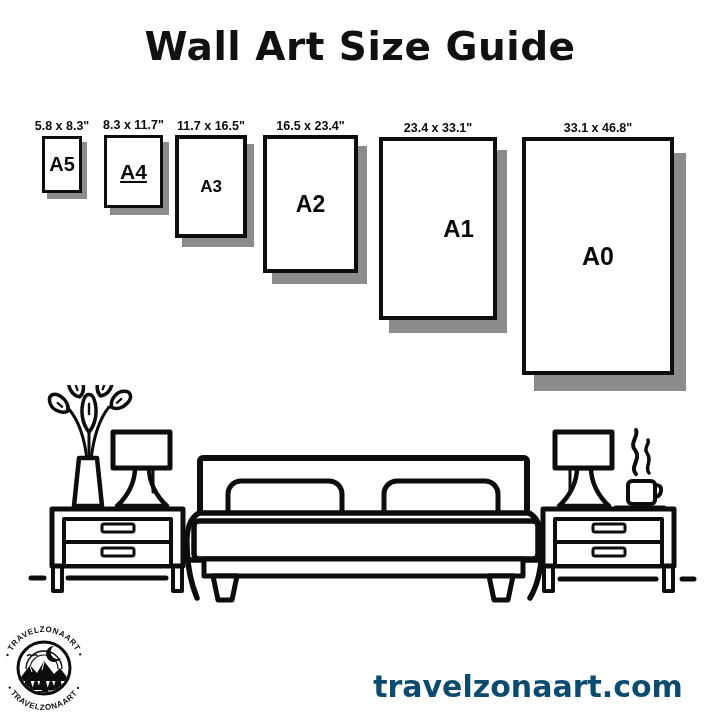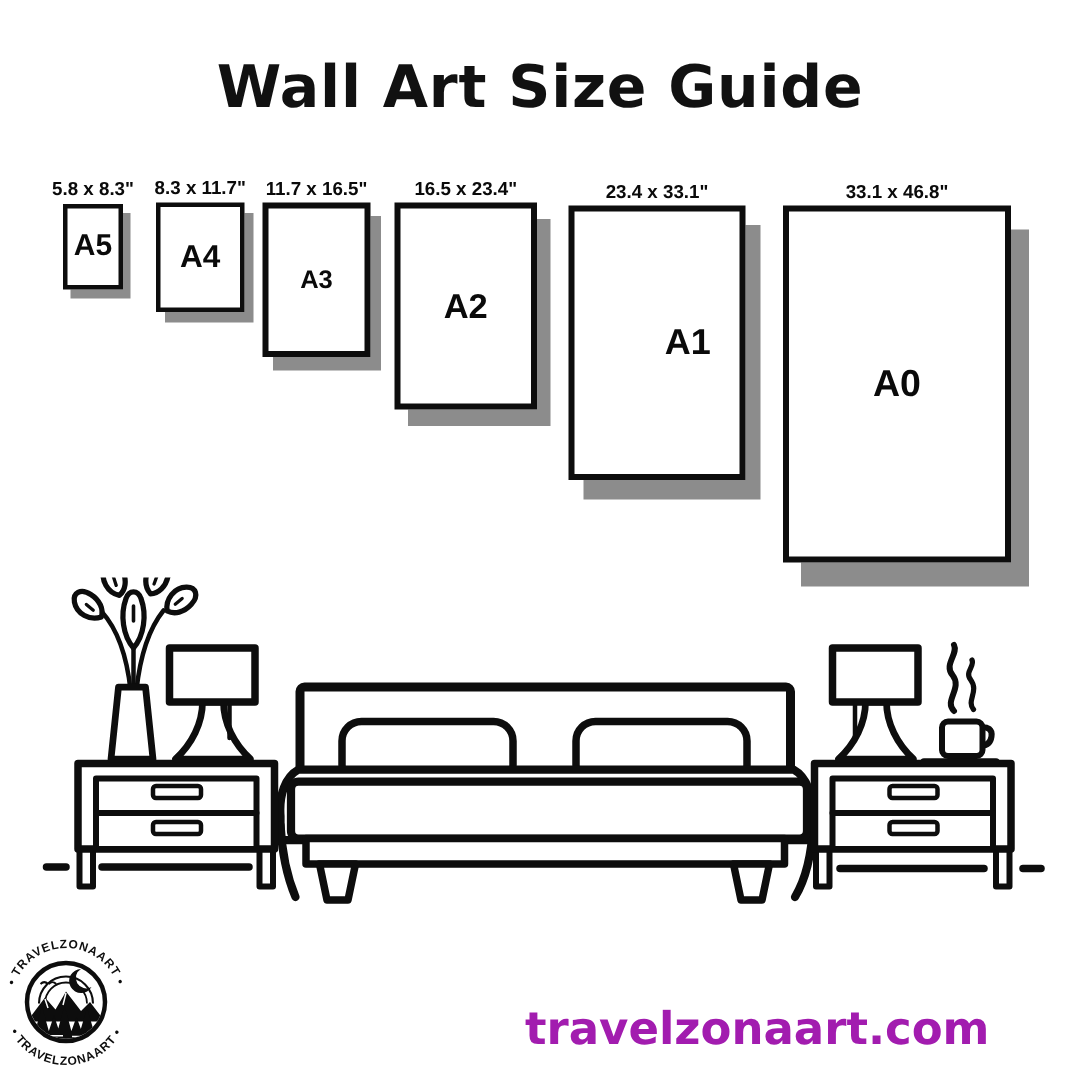--- a/index.html
+++ b/index.html
@@ -10,21 +10,21 @@
   html,body{margin:0;padding:0;}
   body{
     width:720px;height:720px;background:var(--background);
     font-family:"Liberation Sans", sans-serif;color:var(--ink);
     -webkit-font-smoothing:antialiased;
   }
   .page{position:relative;width:720px;height:720px;background:var(--background);overflow:hidden;}
 
   
   .title{
-    position:absolute;top:24px;left:0;right:0;margin:12px;
+    position:absolute;top:24px;left:0;right:0;margin:0;
     text-align:center;font-size:39px;font-weight:800;letter-spacing:.5px;
     font-family:"DejaVu Sans","Liberation Sans",sans-serif;color:#111;
   }
 
   
   .size-guide{position:absolute;left:0;top:0;width:720px;height:400px;}
   .frame{
     position:absolute;background:#fff;border:4px solid var(--ink);
     box-sizing:border-box;
   }
@@ -36,39 +36,39 @@
     position:absolute;inset:0;display:flex;align-items:center;justify-content:center;
     font-weight:bold;color:#0a0a0a;
   }
   .frame-a5{left:42px;top:136px;width:40px;height:57px;border-width:3px;box-shadow:5px 6px 0 var(--shadow);}
   .frame-a4{left:104px;top:135px;width:59px;height:73px;border-width:3px;box-shadow:6px 7px 0 var(--shadow);}
   .frame-a3{left:175px;top:135px;width:72px;height:103px;box-shadow:7px 9px 0 var(--shadow);}
   .frame-a2{left:263px;top:135px;width:95px;height:138px;box-shadow:9px 11px 0 var(--shadow);}
   .frame-a1{left:379px;top:137px;width:118px;height:183px;box-shadow:10px 13px 0 var(--shadow);}
   .frame-a0{left:522px;top:137px;width:152px;height:238px;box-shadow:12px 16px 0 var(--shadow);}
   .frame-a5 .frame-letter{font-size:20px;}
-  .frame-a4 .frame-letter{font-size:21px;}
+  .frame-a4 .frame-letter{font-size:21px;text-decoration:underline;}
   .frame-a3 .frame-letter{font-size:17px;}
   .frame-a2 .frame-letter{font-size:23px;}
   .frame-a1 .frame-letter{font-size:24px;margin-left:41px;}
   .frame-a0 .frame-letter{font-size:25px;text-align:right;}
 
   
   .scene{position:absolute;left:0;top:385px;width:720px;height:220px;}
 
   
   .logo{position:absolute;left:2px;top:624px;width:84px;height:86px;}
   .logo text{
     font-family:"Liberation Sans",sans-serif;font-size:8px;font-weight:bold;
     letter-spacing:.6px;fill:var(--ink);
   }
   .website{
-    position:absolute;left:350px;top:669px;width:356px;
+    position:absolute;left:350px;top:669px;width:356px;text-align:center;
     font-family:"DejaVu Sans","Liberation Sans",sans-serif;
-    font-size:30px;font-weight:800;color:#a21caf;letter-spacing:0;
+    font-size:30px;font-weight:800;color:#0c4a6e;letter-spacing:0;
   }
 </style>
 </head>
 <body>
 
 <div class="page">
 
   <h1 class="title">Wall Art Size Guide</h1>
 
   <div class="size-guide" id="size-guide">

